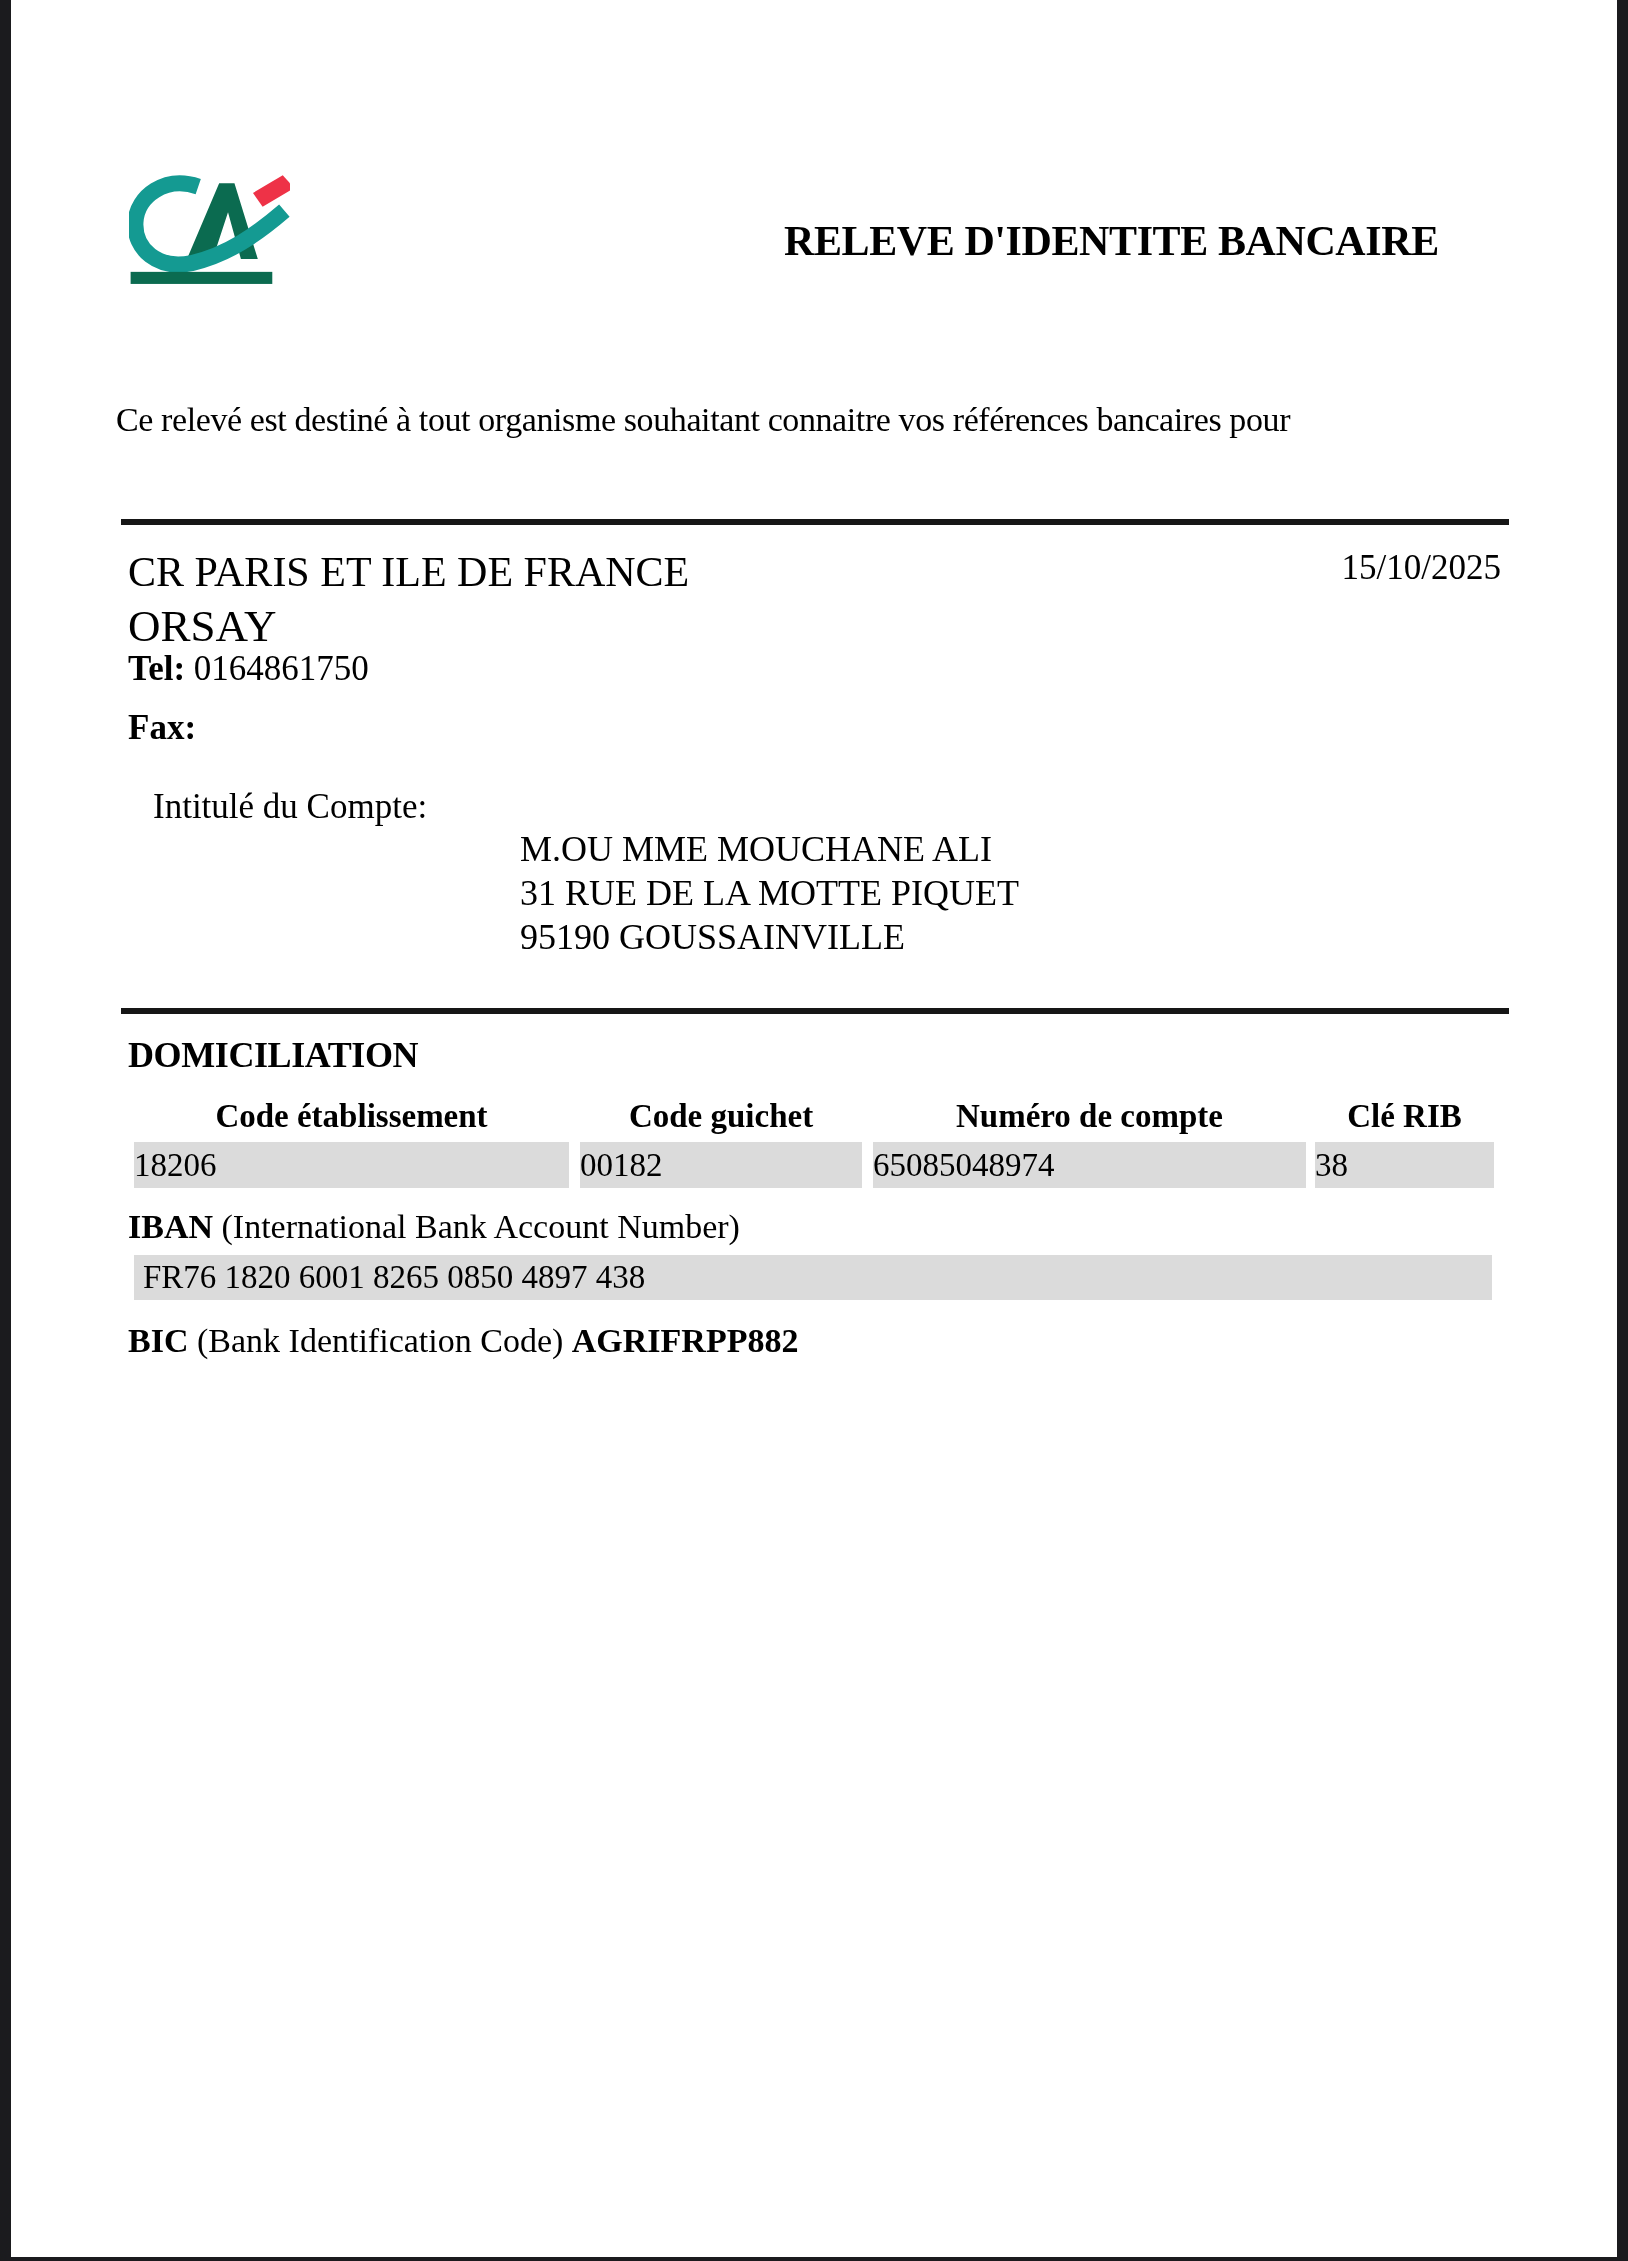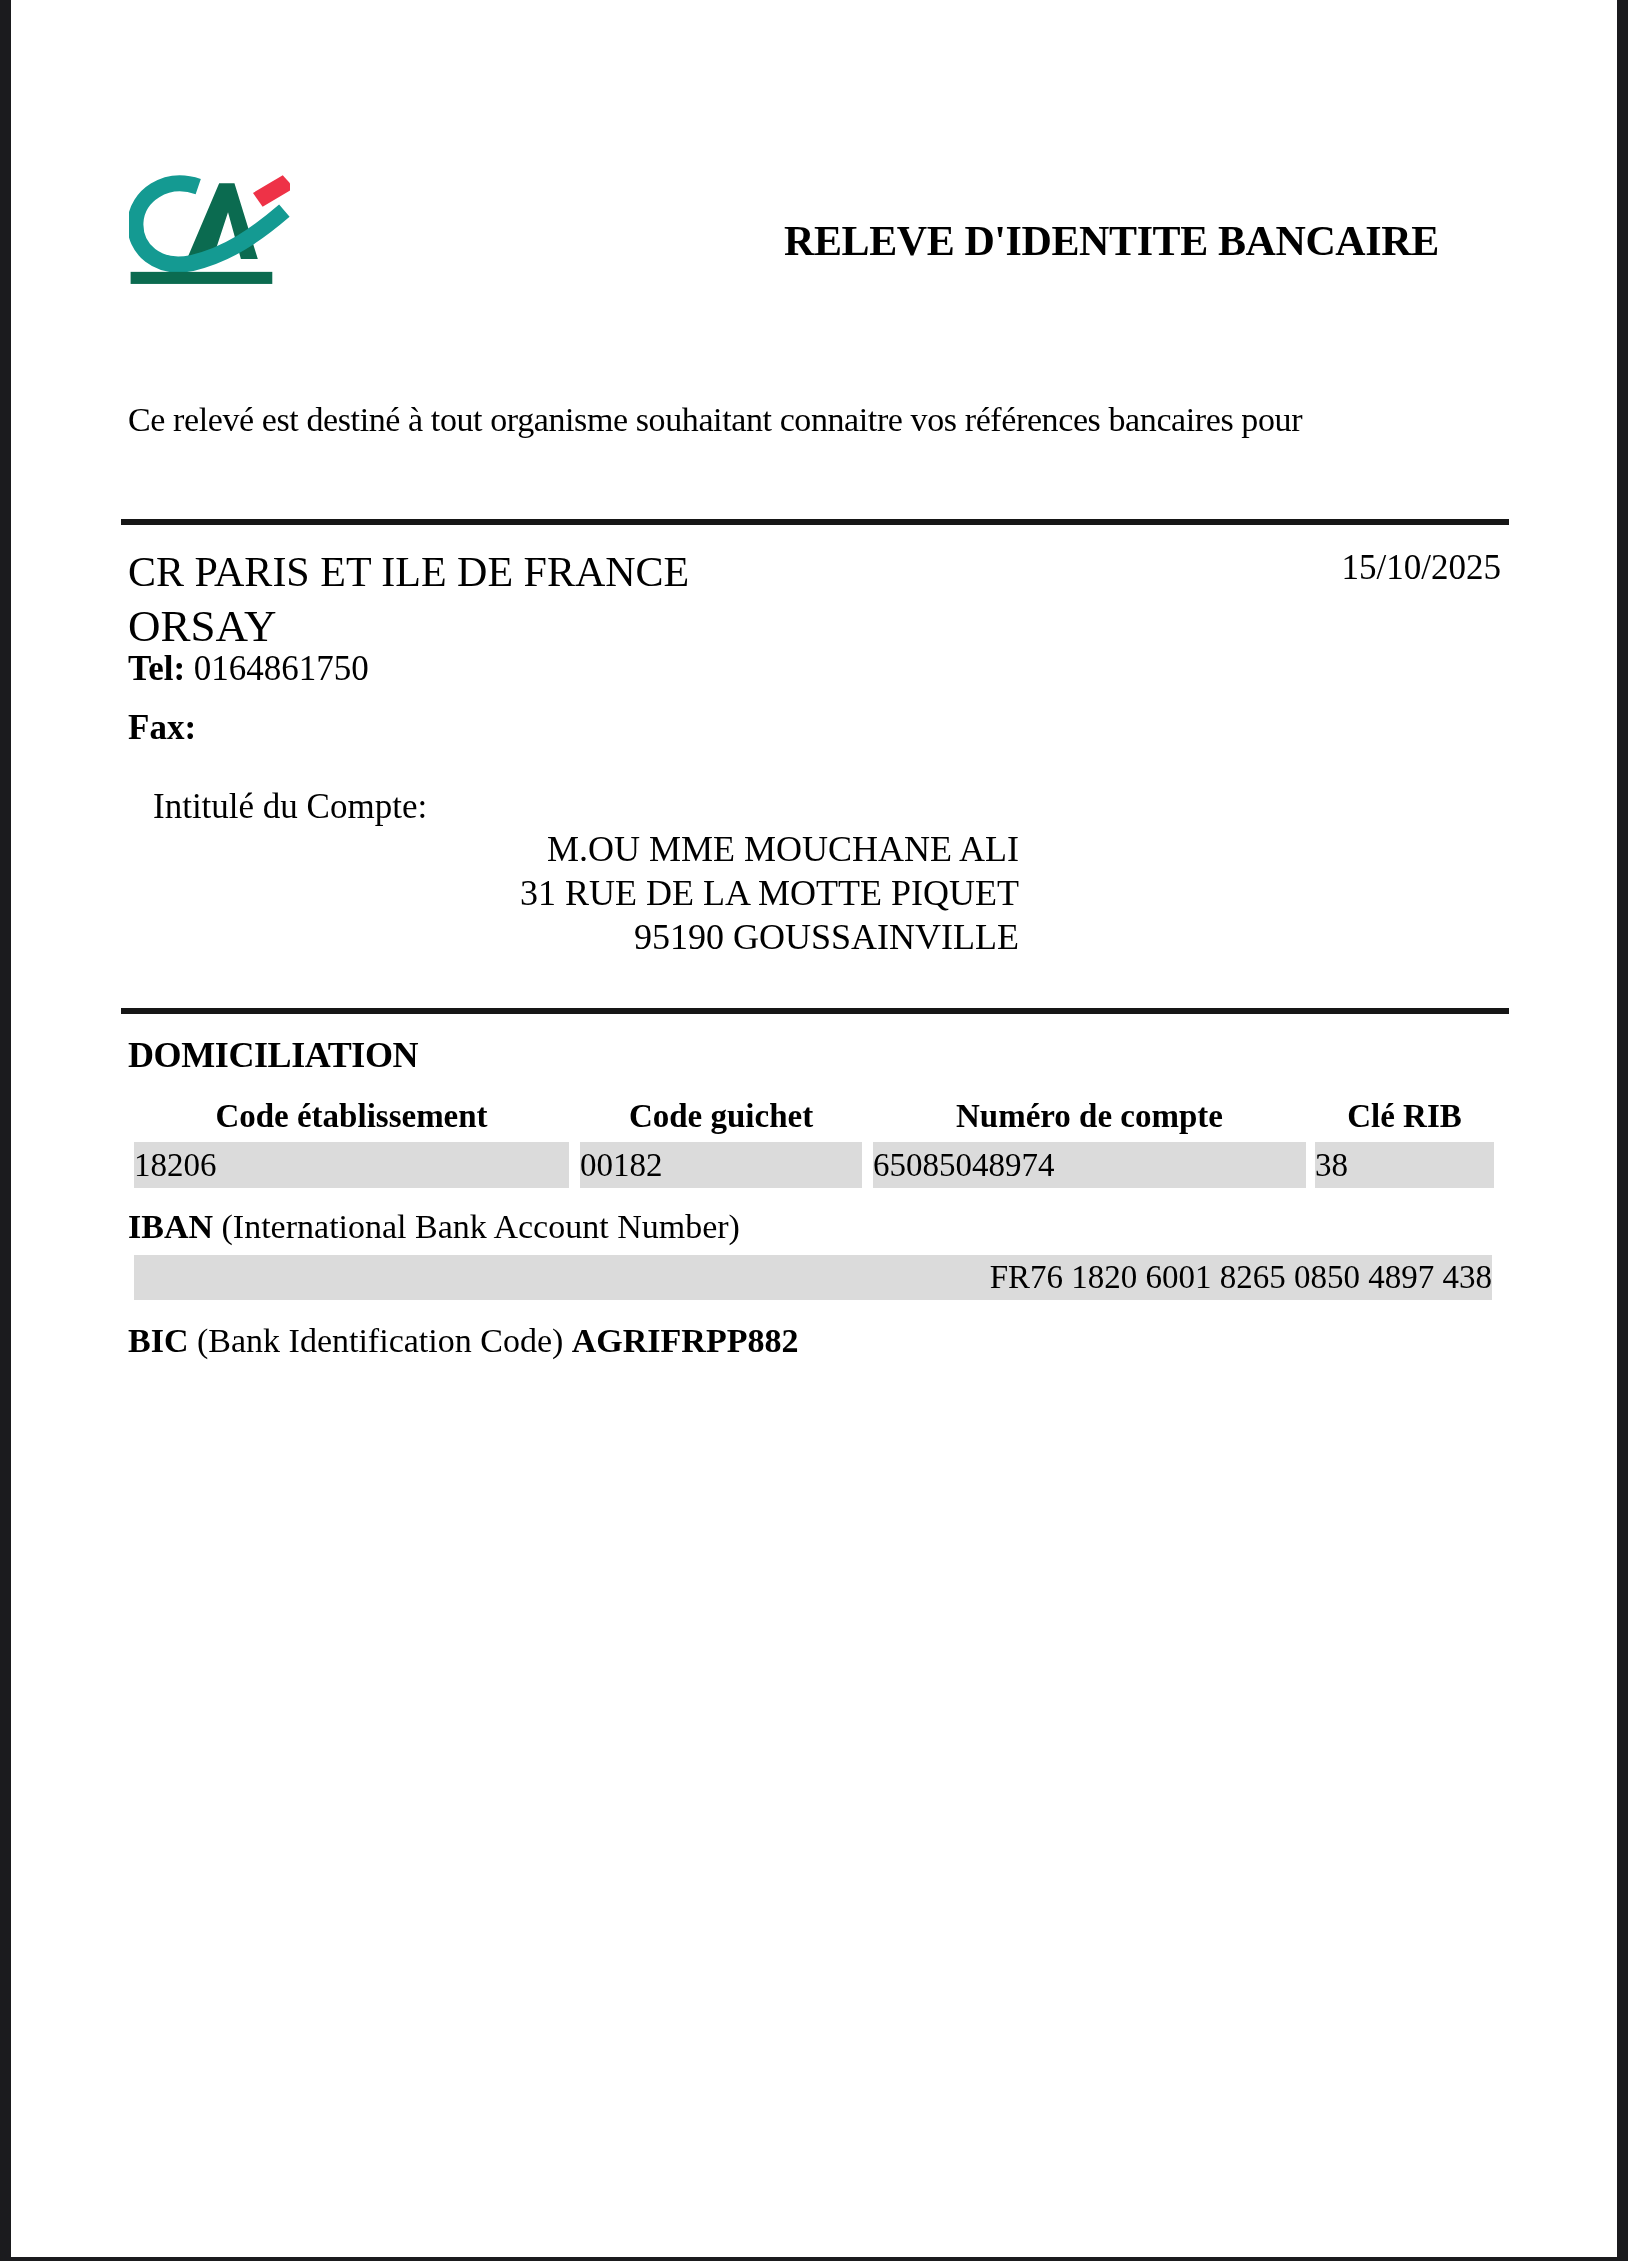--- a/index.html
+++ b/index.html
@@ -4,36 +4,36 @@
 <style>
   html,body { margin:0; padding:0; }
   body {
     width:1629px; height:2261px;
     background:#ffffff;
     position:relative;
     overflow:hidden;
     font-family:"Liberation Serif", "DejaVu Serif", serif;
     color:#000;
   }
-  .abs { position:absolute;text-align:right; }
+  .abs { position:absolute; }
 
   
   .edge { background:var(--edge-dark, #1b1b1e); position:absolute; }
   .edge-left   { left:0; top:0; width:11.4px; height:2261px; }
   .edge-right  { left:1617px; top:0; width:11.4px; height:2261px; }
   .edge-bottom { left:0; top:2257px; width:1629px; height:4.1px; }
 
   .title {
     left:784px; top:217px;
     font-size:42px; font-weight:bold;
     letter-spacing:-0.4px; white-space:nowrap;
   }
 
   .intro {
-    left:128px; top:397px;
+    left:116px; top:397px;
     font-size:34px; line-height:46px;
     letter-spacing:-0.4px; white-space:nowrap;
   }
 
   .rule {
     left:121px; width:1388px; height:5.7px;
     background:var(--rule-black, #161616);
   }
   .rule-1 { top:519px; }
   .rule-2 { top:1008px; }

